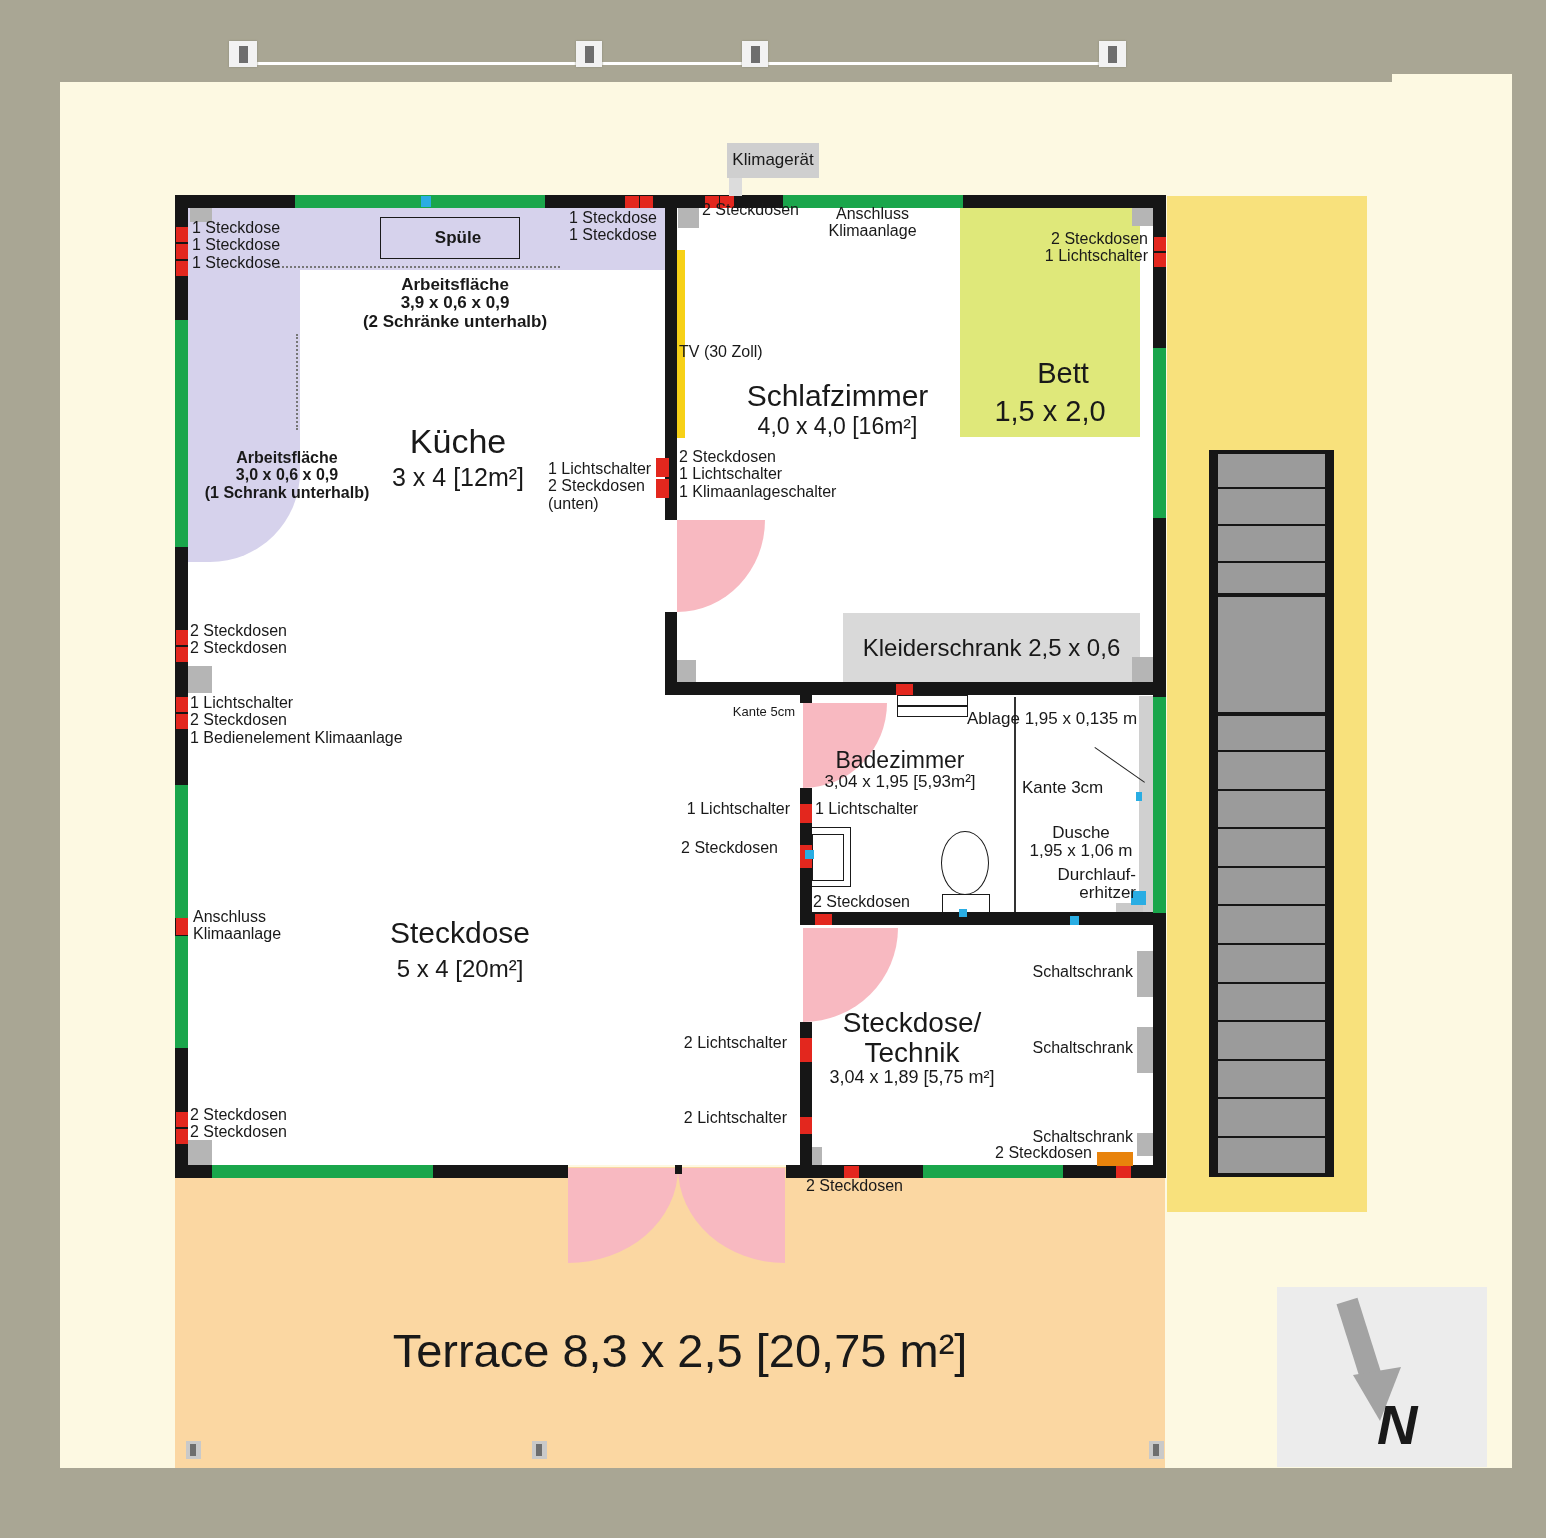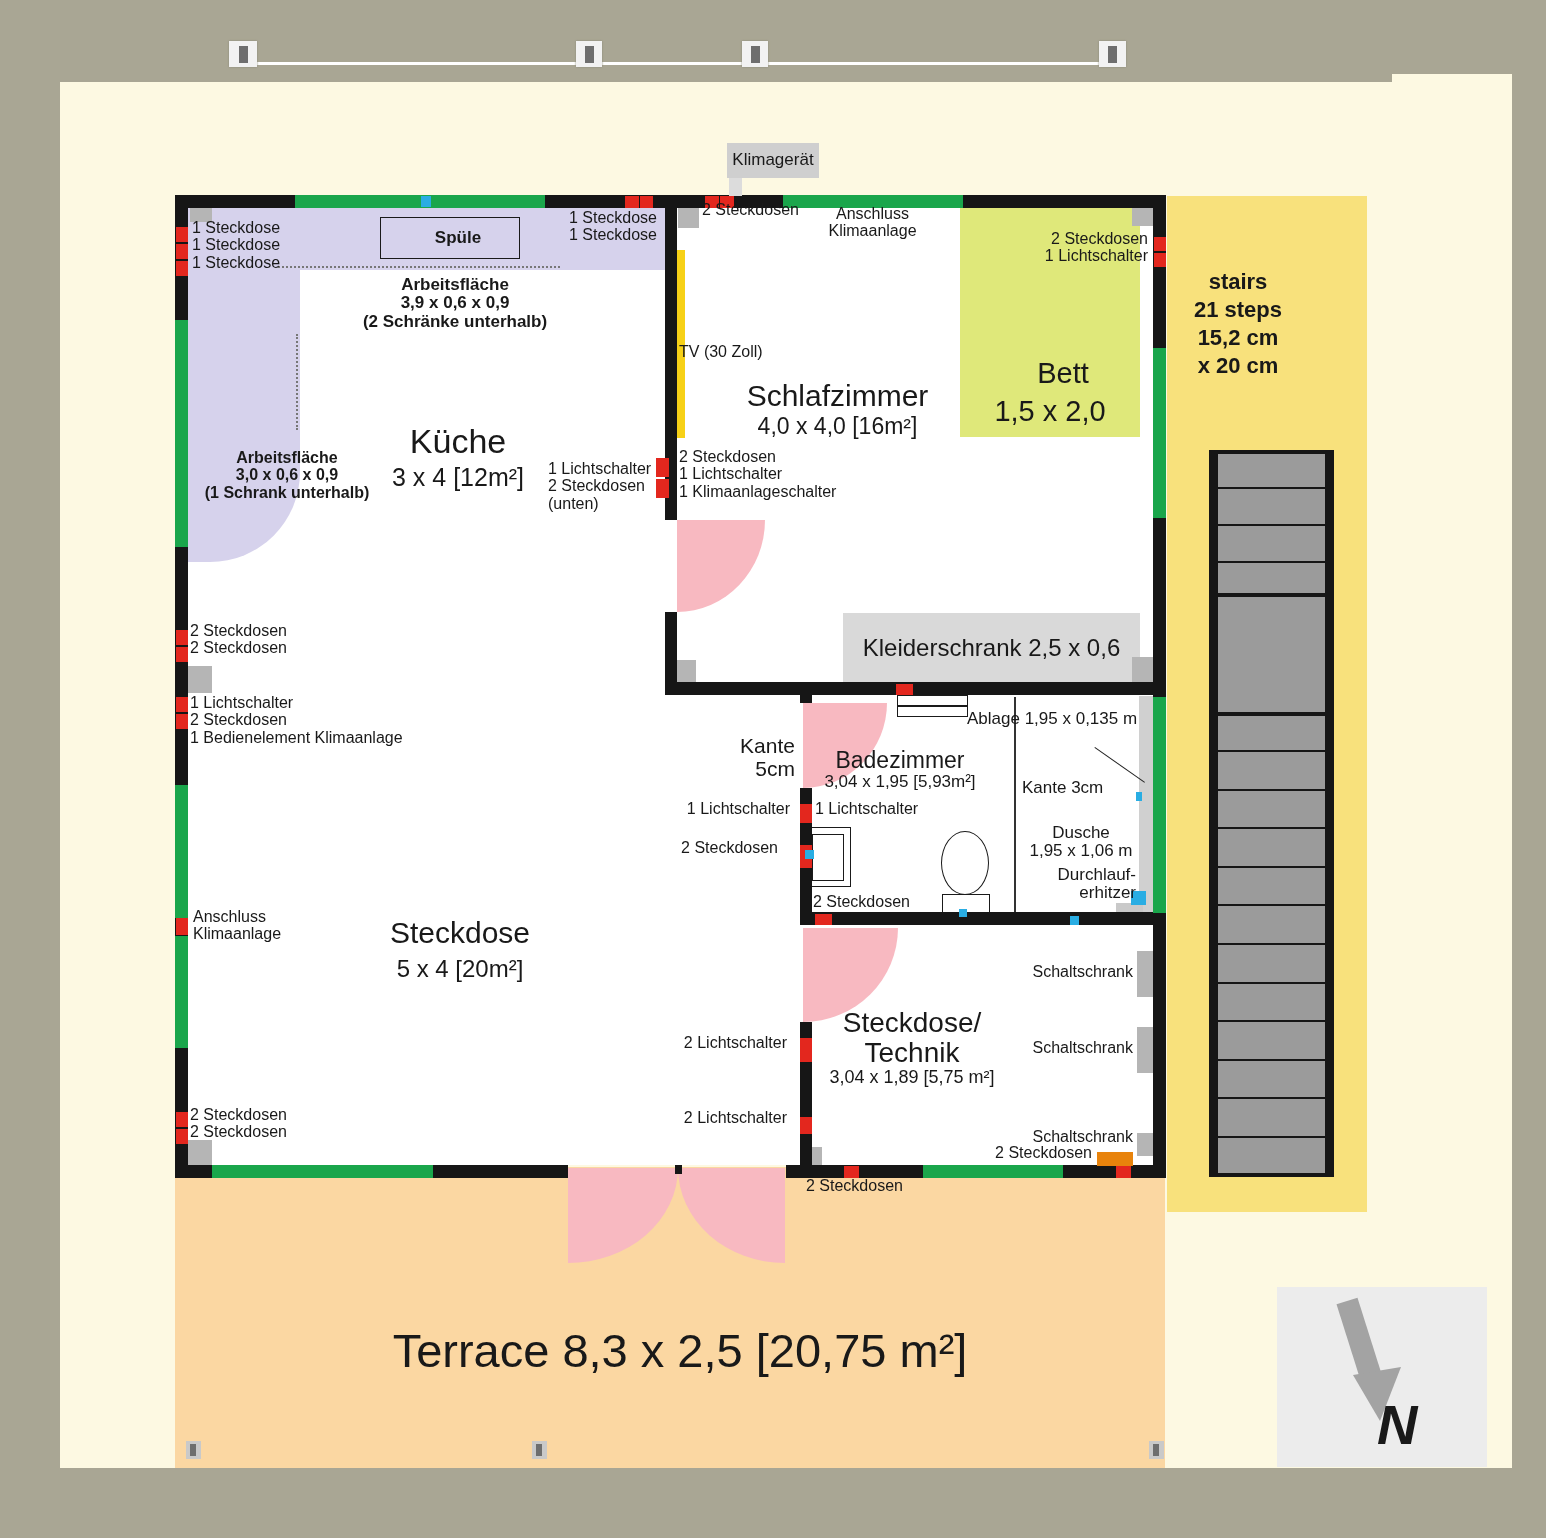--- a/index.html
+++ b/index.html
@@ -44,24 +44,20 @@
       <div class="abs pinIn" style="left:9px;top:5px;width:9px;height:17px"></div>
     </div>
   <div class="abs pin" style="left:742px;top:41px;width:26px;height:26px">
       <div class="abs pinIn" style="left:9px;top:5px;width:9px;height:17px"></div>
     </div>
   <div class="abs pin" style="left:1099px;top:41px;width:27px;height:26px">
       <div class="abs pinIn" style="left:9px;top:5px;width:9px;height:17px"></div>
     </div>
 
   <div class="abs" style="left:1167px;top:196px;width:200px;height:1016px;background:var(--stairsbg)"></div>
-  <div class="lbl bold ctr" style="left:1162px;top:268px;width:152px;font-size:22px;line-height:28px">stairs
-21 steps
-15,2 cm
-x 20 cm</div>
   <div class="abs" style="left:1209px;top:450px;width:125px;height:727px;background:var(--stairtread)">
     <div class="abs w" style="left:0;top:0;width:9px;height:727px"></div>
     <div class="abs w" style="left:116px;top:0;width:9px;height:727px"></div>
     <div class="abs w" style="left:0;top:0;width:125px;height:4px"></div>
     <div class="abs w" style="left:0;top:723px;width:125px;height:4px"></div>
     <div id="treads" class="abs" style="left:0;top:0;width:125px;height:727px">
         <div class="abs" style="left: 0px; top: 37px; width: 125px; height: 1.5px; background: rgb(22, 22, 22);"></div>
         <div class="abs" style="left: 0px; top: 74px; width: 125px; height: 1.5px; background: rgb(22, 22, 22);"></div>
         <div class="abs" style="left: 0px; top: 111px; width: 125px; height: 1.5px; background: rgb(22, 22, 22);"></div>
         <div class="abs" style="left: 0px; top: 300px; width: 125px; height: 1.5px; background: rgb(22, 22, 22);"></div>
@@ -236,21 +232,21 @@
 Klimaanlage</div>
   <div class="lbl rt" style="left:1010px;top:230px;width:138px">2 Steckdosen
 1 Lichtschalter</div>
   <div class="lbl" style="left:679px;top:343px">TV (30 Zoll)</div>
   <div class="lbl ctr title" style="left:730px;top:381px;width:215px">Schlafzimmer</div>
   <div class="lbl ctr dims" style="left:730px;top:414px;width:215px">4,0 x 4,0 [16m²]</div>
   <div class="lbl" style="left:679px;top:448px">2 Steckdosen
 1 Lichtschalter
 1 Klimaanlageschalter</div>
 
-  <div class="lbl rt" style="left:695px;top:735px;width:100px;font-size:21px">Kante 5cm</div>
+  <div class="lbl rt" style="left:695px;top:705px;width:100px;font-size:13px">Kante 5cm</div>
   <div class="lbl ctr" style="left:810px;top:748px;width:180px;font-size:23px">Badezimmer</div>
   <div class="lbl ctr" style="left:800px;top:773px;width:200px;font-size:17px">3,04 x 1,95 [5,93m²]</div>
   <div class="lbl rt" style="left:660px;top:800px;width:130px">1 Lichtschalter</div>
   <div class="lbl" style="left:815px;top:800px">1 Lichtschalter</div>
   <div class="lbl rt" style="left:660px;top:839px;width:118px">2 Steckdosen</div>
   <div class="lbl" style="left:813px;top:893px">2 Steckdosen</div>
   <div class="lbl" style="left:967px;top:710px;font-size:17px">Ablage 1,95 x 0,135 m</div>
   <div class="lbl" style="left:1022px;top:779px;font-size:17px">Kante 3cm</div>
   <div class="lbl ctr" style="left:1020px;top:824px;width:122px;font-size:17px">Dusche
 1,95 x 1,06 m</div>

